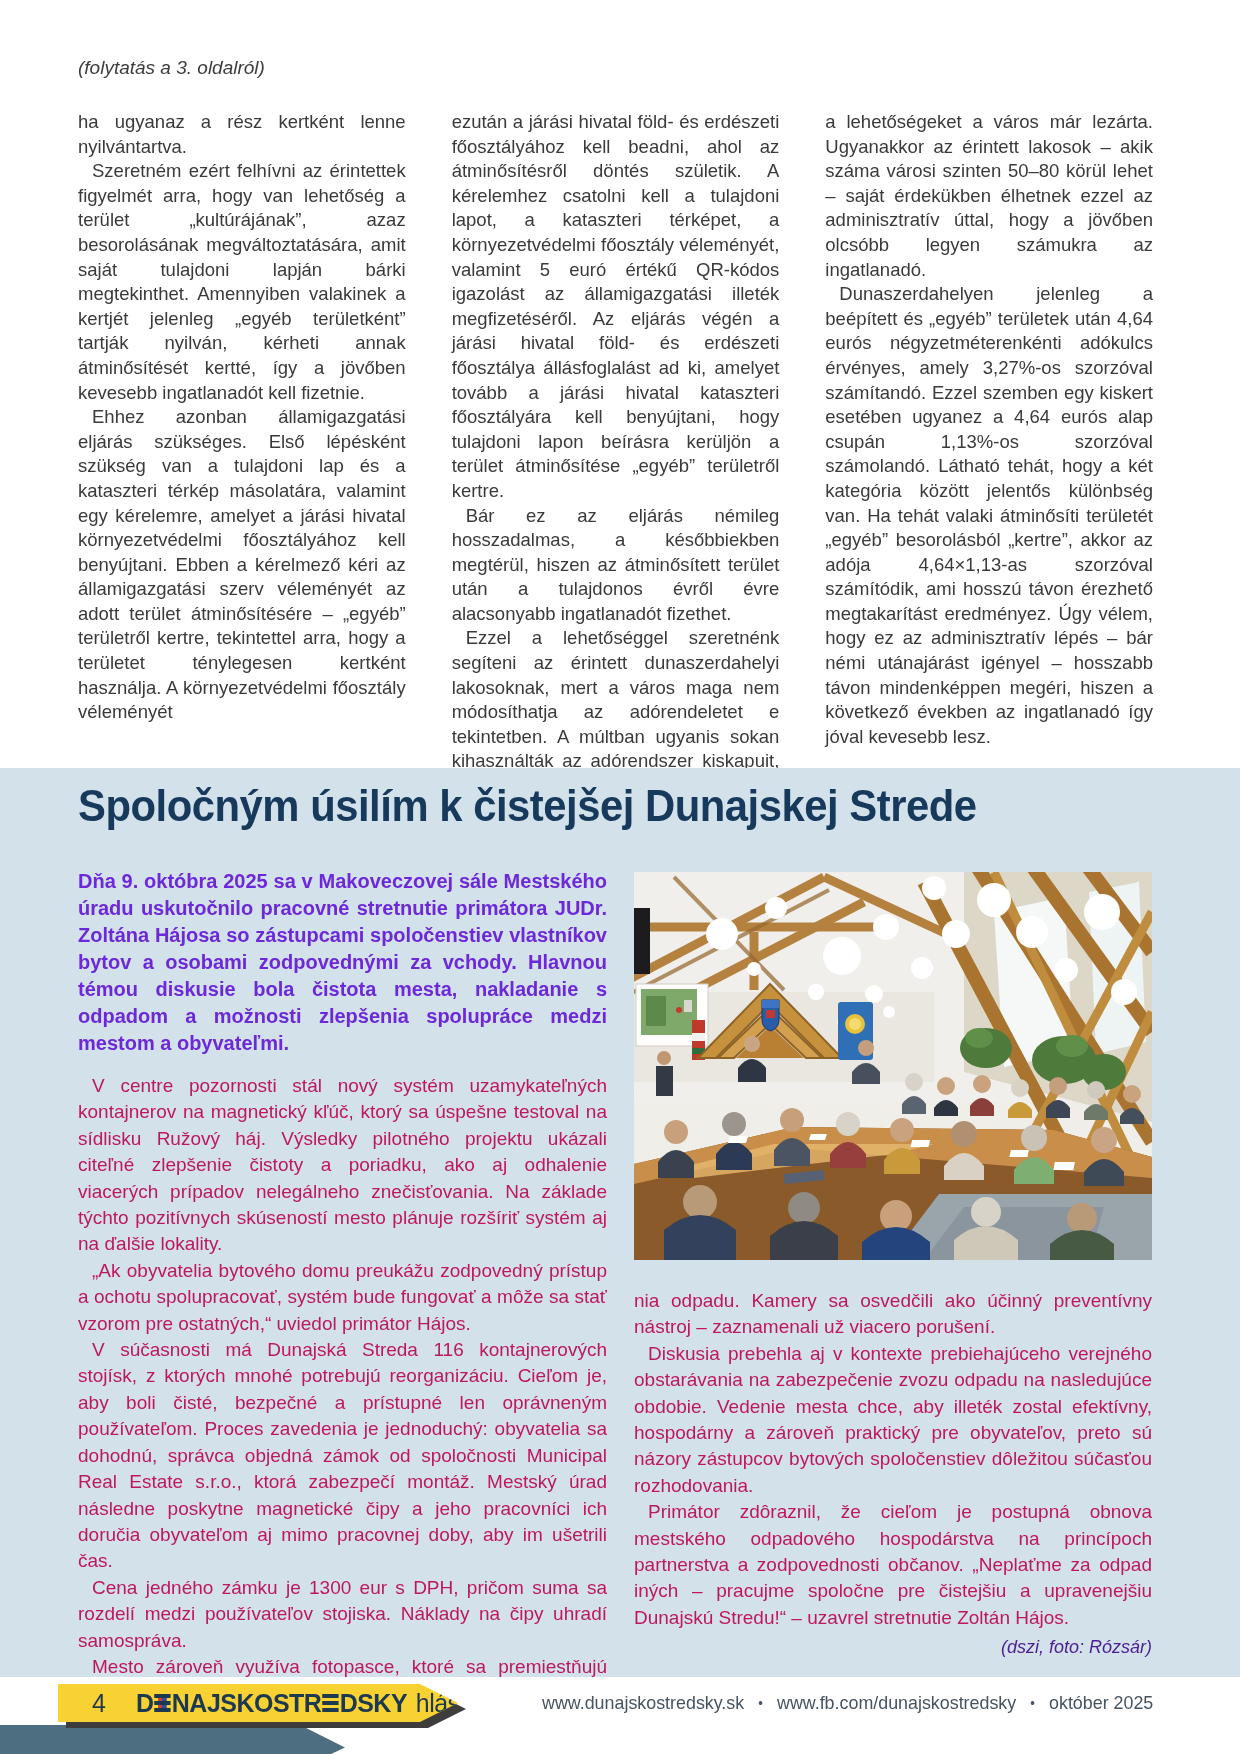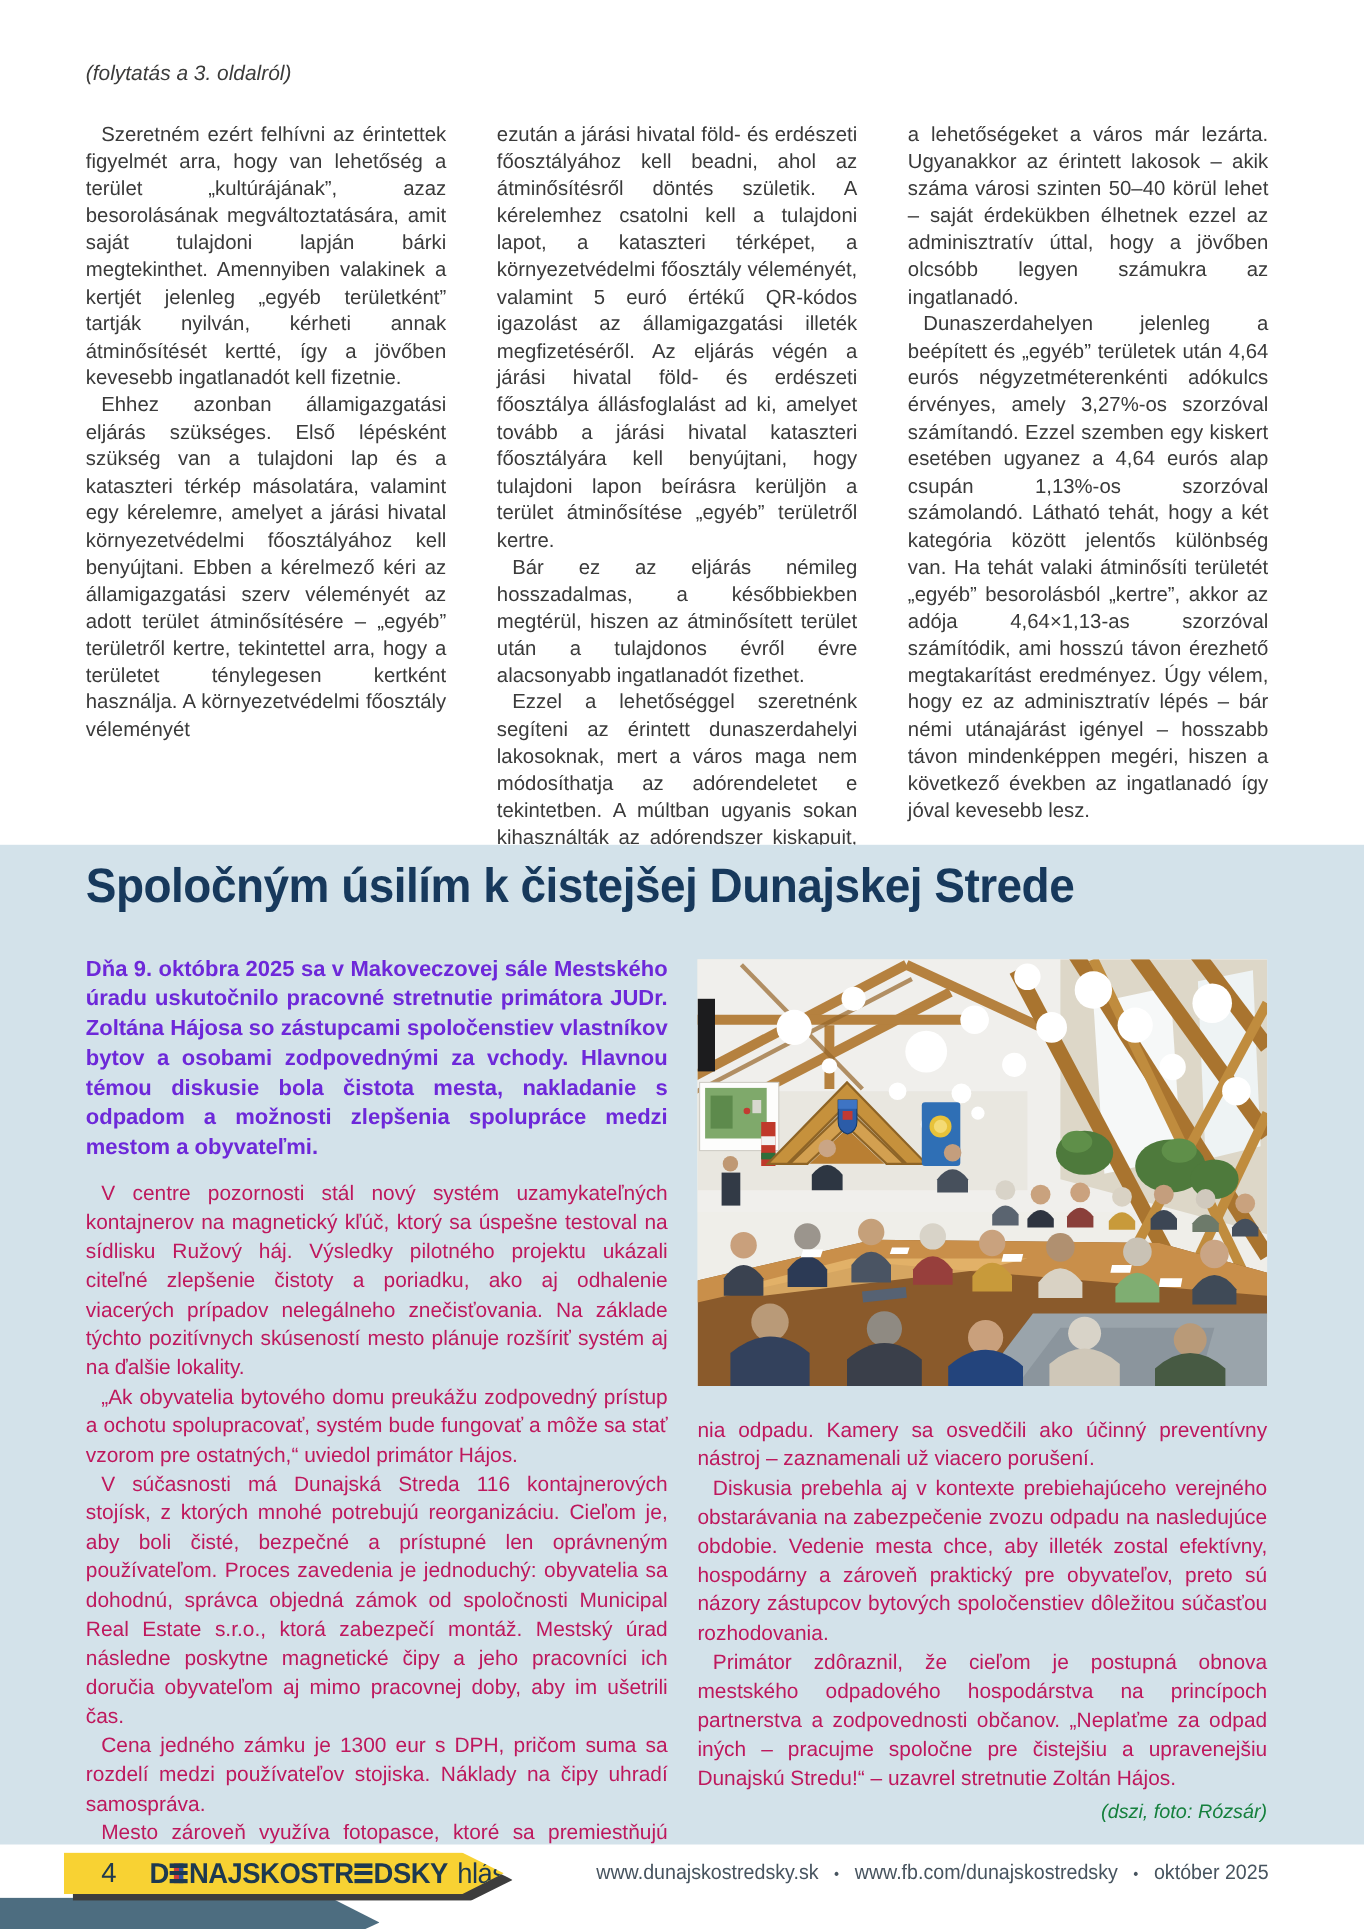--- a/index.html
+++ b/index.html
@@ -52,21 +52,21 @@
     text-align:justify;
   }
   .bbody { margin-top:16px; }
   .bbody .para { font-size:19px; line-height:26.4px; color:#be185d; }
   .photo {
     width:518px; height:388px; margin-top:4px; overflow:hidden;
     display:block; background:#efeee9;
   }
   .bcol-right .bbody { margin-top:28px; }
   .signature {
-    font-style:italic; font-size:18px; line-height:24px; color:#15803d;
+    font-style:italic; font-size:18px; line-height:24px; color:#4c1d95;
     text-align:right; margin-top:4px;
   }
 
   
   .footer {
     position:absolute; top:1677px; left:0; right:0; height:77px; background:#fff;
   }
   .slate-arrow {
     position:absolute; left:0; top:48px; width:345px; height:29px;
     background:#4d6d80;
@@ -111,30 +111,31 @@
 </style>
 </head>
 <body>
 
 <div class="page">
 
   <section class="top-section">
     <div class="cont-note">(folytatás a 3. oldalról)</div>
     <div class="top-cols">
       <div class="col">
+          <p class="para">ha ugyanaz a rész kertként lenne nyilvántartva.</p>
           <p class="para ind">Szeretném ezért felhívni az érintettek figyelmét arra, hogy van lehetőség a terület „kultúrájának”, azaz besorolásának megváltoztatására, amit saját tulajdoni lapján bárki megtekinthet. Amennyiben valakinek a kertjét jelenleg „egyéb területként” tartják nyilván, kérheti annak átminősítését kertté, így a jövőben kevesebb ingatlanadót kell fizetnie.</p>
           <p class="para ind">Ehhez azonban államigazgatási eljárás szükséges. Első lépésként szükség van a tulajdoni lap és a kataszteri térkép másolatára, valamint egy kérelemre, amelyet a járási hivatal környezetvédelmi főosztályához kell benyújtani. Ebben a kérelmező kéri az államigazgatási szerv véleményét az adott terület átminősítésére – „egyéb” területről kertre, tekintettel arra, hogy a területet ténylegesen kertként használja. A környezetvédelmi főosztály véleményét</p>
         </div>
       <div class="col">
           <p class="para">ezután a járási hivatal föld- és erdészeti főosztályához kell beadni, ahol az átminősítésről döntés születik. A kérelemhez csatolni kell a tulajdoni lapot, a kataszteri térképet, a környezetvédelmi főosztály véleményét, valamint 5 euró értékű QR-kódos igazolást az államigazgatási illeték megfizetéséről. Az eljárás végén a járási hivatal föld- és erdészeti főosztálya állásfoglalást ad ki, amelyet tovább a járási hivatal kataszteri főosztályára kell benyújtani, hogy tulajdoni lapon beírásra kerüljön a terület átminősítése „egyéb” területről kertre.</p>
           <p class="para ind">Bár ez az eljárás némileg hosszadalmas, a későbbiekben megtérül, hiszen az átminősített terület után a tulajdonos évről évre alacsonyabb ingatlanadót fizethet.</p>
           <p class="para ind">Ezzel a lehetőséggel szeretnénk segíteni az érintett dunaszerdahelyi lakosoknak, mert a város maga nem módosíthatja az adórendeletet e tekintetben. A múltban ugyanis sokan kihasználták az adórendszer kiskapuit, ezért ezeket</p>
         </div>
       <div class="col">
-          <p class="para">a lehetőségeket a város már lezárta. Ugyanakkor az érintett lakosok – akik száma városi szinten 50–40 körül lehet – saját érdekükben élhetnek ezzel az adminisztratív úttal, hogy a jövőben olcsóbb legyen számukra az ingatlanadó.</p>
+          <p class="para">a lehetőségeket a város már lezárta. Ugyanakkor az érintett lakosok – akik száma városi szinten 50–80 körül lehet – saját érdekükben élhetnek ezzel az adminisztratív úttal, hogy a jövőben olcsóbb legyen számukra az ingatlanadó.</p>
           <p class="para ind">Dunaszerdahelyen jelenleg a beépített és „egyéb” területek után 4,64 eurós négyzetméterenkénti adókulcs érvényes, amely 3,27%-os szorzóval számítandó. Ezzel szemben egy kiskert esetében ugyanez a 4,64 eurós alap csupán 1,13%-os szorzóval számolandó. Látható tehát, hogy a két kategória között jelentős különbség van. Ha tehát valaki átminősíti területét „egyéb” besorolásból „kertre”, akkor az adója 4,64×1,13-as szorzóval számítódik, ami hosszú távon érezhető megtakarítást eredményez. Úgy vélem, hogy ez az adminisztratív lépés – bár némi utánajárást igényel – hosszabb távon mindenképpen megéri, hiszen a következő években az ingatlanadó így jóval kevesebb lesz.</p>
         </div>
     </div>
   </section>
 
   <section class="blue-section">
     <h1 class="blue-title">Spoločným úsilím k čistejšej Dunajskej Strede</h1>
     <div class="blue-cols">
 
       <div class="bcol-left">

